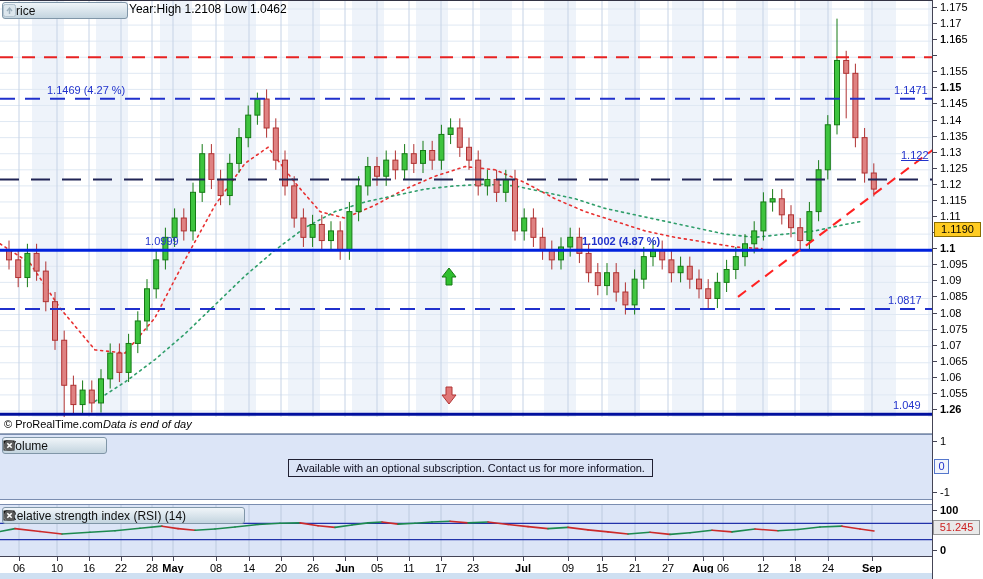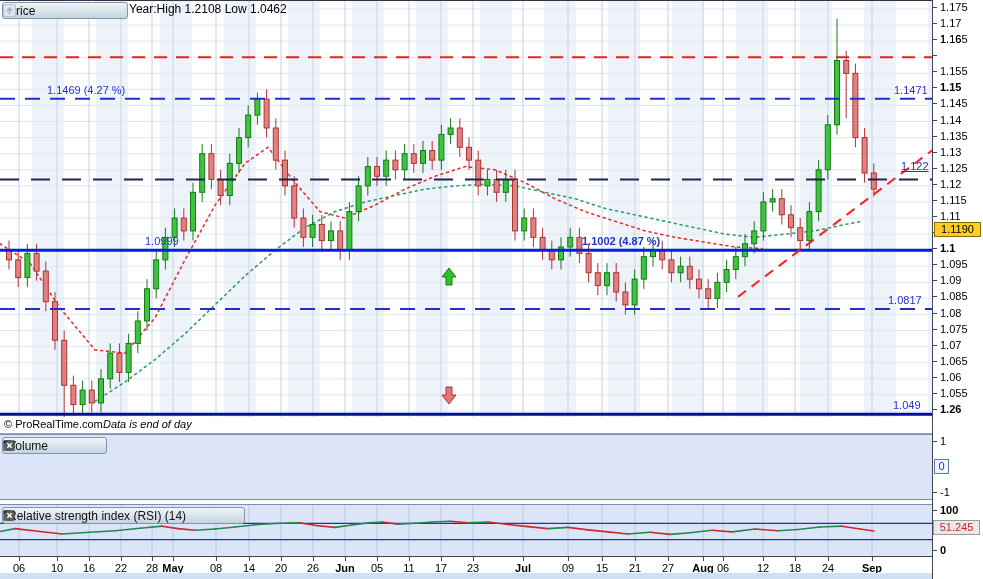--- a/index.html
+++ b/index.html
@@ -365,21 +365,21 @@
           <rect x="0.5" y="0.5" width="12" height="12" rx="2" fill="#dde7ee" stroke="#b4c4d0"></rect>
           <path d="M6.5 10 V5 M4 7 L6.5 4 L9 7" stroke="#9db0bd" stroke-width="1.4" fill="none"></path>
         </svg>
     </span>
   </div>
   <div class="yearlab">Year:High 1.2108 Low 1.0462</div>
 
   <div id="level-labels">
       <span class="lvl-label" style="left: 47px; top: 83.7264px;">1.1469 (4.27 %)</span>
       <span class="lvl-label" style="left: 894px; top: 83.7264px;">1.1471</span>
-      <span class="lvl-label" style="left: 901px; top: 160px; text-decoration: underline;">1.122</span>
+      <span class="lvl-label" style="left: 901px; top: 149px; text-decoration: underline;">1.122</span>
       <span class="lvl-label" style="left: 145px; top: 235.2px;">1.0999</span>
       <span class="lvl-label" style="left: 582px; top: 235.2px; font-weight: bold;">1.1002 (4.87 %)</span>
       <span class="lvl-label" style="left: 888px; top: 294.053px;">1.0817</span>
       <span class="lvl-label" style="left: 893px; top: 399.216px;">1.049</span>
     </div>
 
   <div id="copyright-strip">
     <span class="c1">© ProRealTime.com</span>
     <span class="c2">Data is end of day</span>
   </div>
@@ -399,20 +399,21 @@
           <rect x="1" y="2" width="10" height="3" fill="#111"></rect>
         </svg>
     </span>
     <span class="icon">
       <svg width="13" height="13">
           <circle cx="6.5" cy="6.5" r="5.5" fill="#5a5a5a"></circle>
           <path d="M4.3 4.3 L8.7 8.7 M8.7 4.3 L4.3 8.7" stroke="#fff" stroke-width="1.6"></path>
         </svg>
     </span>
   </div>
+  <div id="sub-msg">Available with an optional subscription. Contact us for more information.</div>
 
   <div id="rsi-panel" class="panel">
     <svg id="rsi-svg" width="932" height="51" style="top:0;">
         <line x1="19" y1="0" x2="19" y2="51" stroke="#bccadf" stroke-width="1"></line>
         <line x1="57" y1="0" x2="57" y2="51" stroke="#bccadf" stroke-width="1"></line>
         <line x1="89" y1="0" x2="89" y2="51" stroke="#bccadf" stroke-width="1"></line>
         <line x1="121" y1="0" x2="121" y2="51" stroke="#bccadf" stroke-width="1"></line>
         <line x1="152" y1="0" x2="152" y2="51" stroke="#bccadf" stroke-width="1"></line>
         <line x1="173" y1="0" x2="173" y2="51" stroke="#bccadf" stroke-width="1"></line>
         <line x1="216" y1="0" x2="216" y2="51" stroke="#bccadf" stroke-width="1"></line>

